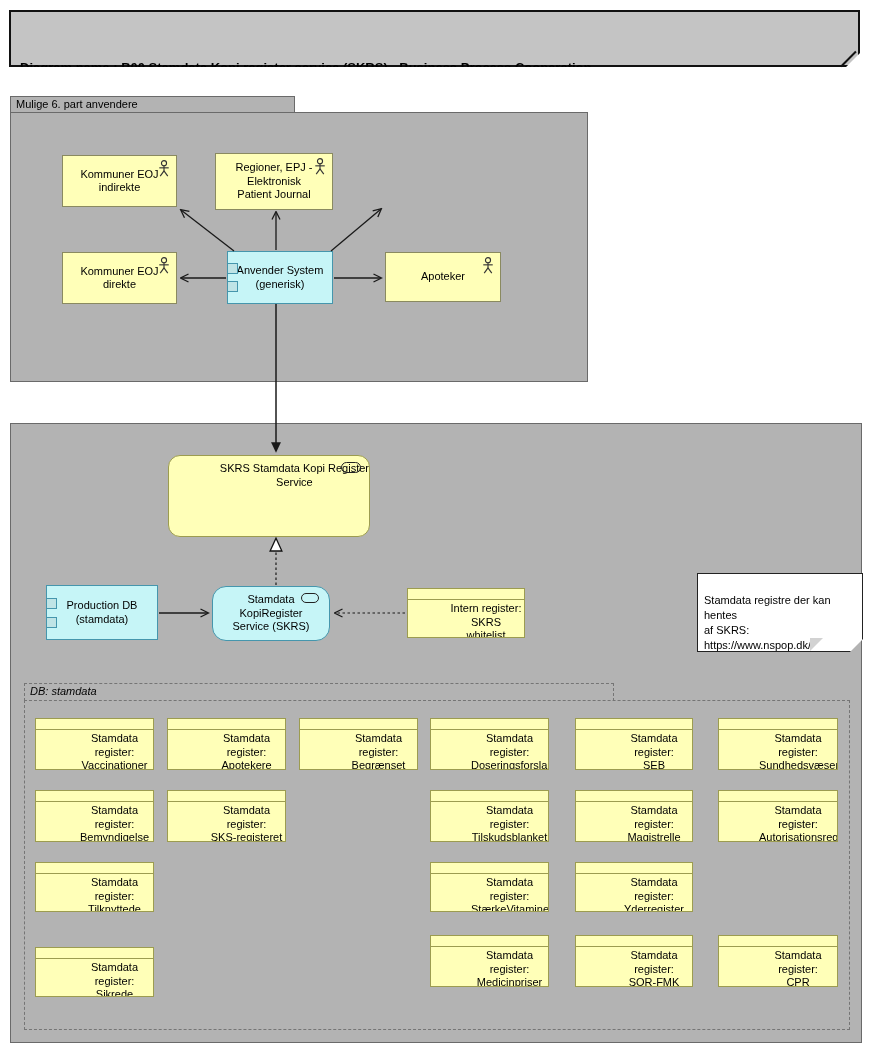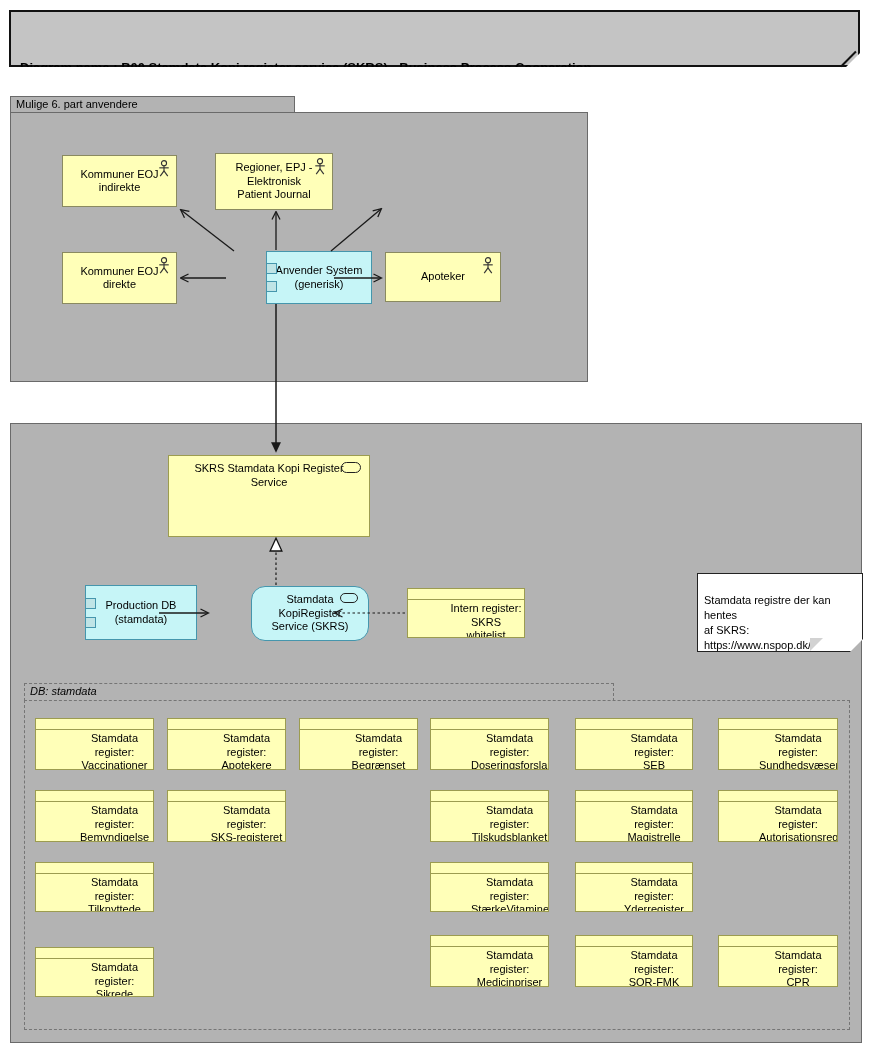--- a/index.html
+++ b/index.html
@@ -34,22 +34,22 @@
   }
   .gbody{position:absolute;background:var(--group-gray);border:1px solid var(--group-border);box-sizing:border-box;}
   .dashedt{background:transparent;border:1px dashed #757575;border-bottom:none;font-style:italic;}
   .dashedb{background:transparent;border:1px dashed #757575;}
   
   .node{
     position:absolute;box-sizing:border-box;display:flex;align-items:center;justify-content:center;
     text-align:center;font-size:11px;line-height:13.5px;white-space:pre-line;overflow:hidden;
   }
   .yellowN{background:var(--yellow);border:1px solid var(--actor-border);}
-  .cyanN{background:var(--cyan);border:1px solid var(--cyan-border);margin-left:39px;}
-  .service-y{background:var(--yellow);border:1px solid var(--olive);border-radius:0;}
+  .cyanN{background:var(--cyan);border:1px solid var(--cyan-border);}
+  .service-y{background:var(--yellow);border:1px solid var(--olive);border-radius:12px;justify-content:flex-end;}
   .rounded14{border-radius:14px;}
   .top-align{align-items:flex-start;padding-top:6px;}
   
   .obj{position:absolute;background:var(--yellow);border:1px solid var(--olive);box-sizing:border-box;overflow:hidden;}
   .band{height:10px;border-bottom:1px solid var(--olive);}
   .obj-label{padding-top:2px;text-align:center;font-size:11px;line-height:13.5px;white-space:pre-line;overflow:hidden;margin-left:40px;}
   
   .actor-ic{position:absolute;top:4px;right:6px;width:12px;height:17px;}
   .ctab{position:absolute;left:-9px;width:19px;height:11px;background:var(--tab-fill);border:1px solid var(--cyan-border);box-sizing:border-box;}
   .oval{position:absolute;top:6px;right:8px;width:20px;height:11px;border:1.5px solid #222;border-radius:6px;box-sizing:border-box;}

